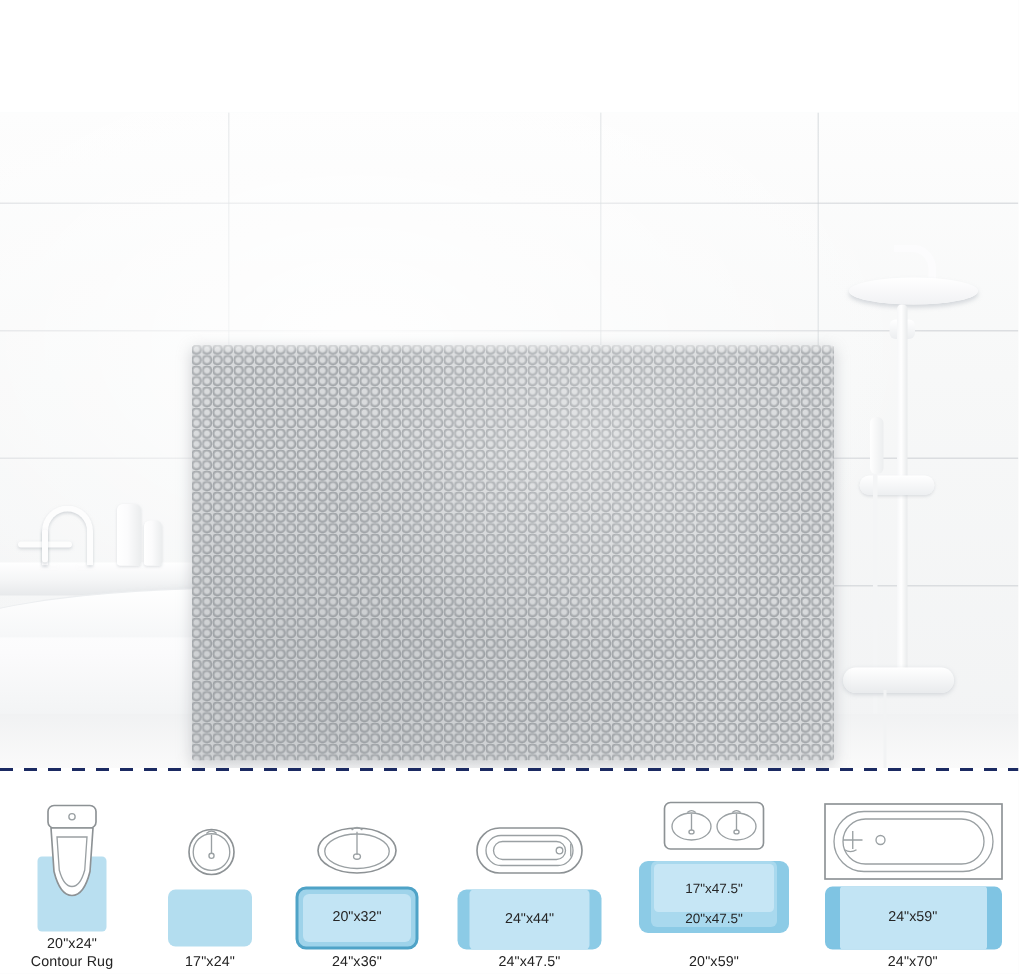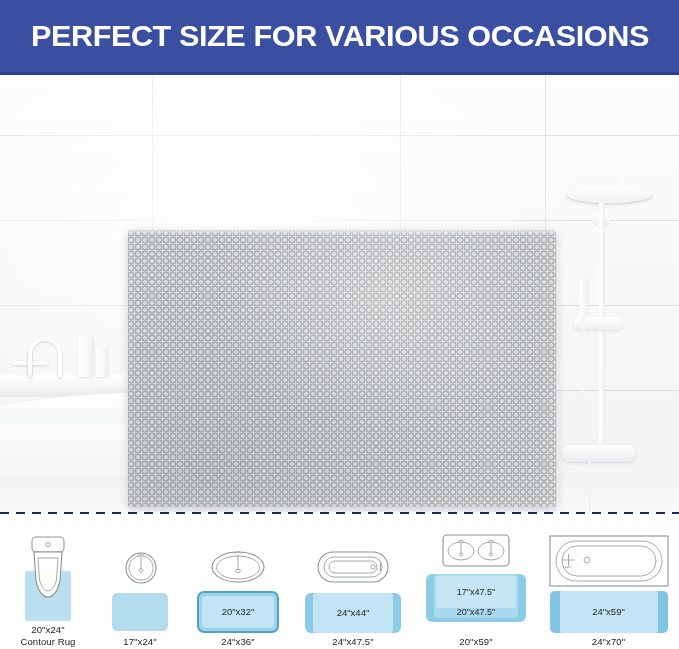--- a/index.html
+++ b/index.html
@@ -377,23 +377,20 @@
   }
   .i6-tub { position: absolute; left: 2px; top: 0; }
   .outline-thin { fill: none; stroke: #9aa0a3; stroke-width: 0.9; }
   .fixture-fill { fill: #ffffff; stroke: #8d9295; stroke-width: 1.1; }
 </style>
 </head>
 <body>
 
 <div class="page">
 
-  <div class="banner">
-    <div class="banner-title">PERFECT SIZE FOR VARIOUS OCCASIONS</div>
-  </div>
 
   <div class="hero">
     <div class="wall"></div>
 
     <div class="tile-line-h" style="top:60px"></div>
     <div class="tile-line-h" style="top:145px"></div>
     <div class="tile-line-h" style="top:230px"></div>
     <div class="tile-line-h" style="top:315px"></div>
     <div class="tile-line-v" style="left:152px"></div>
     <div class="tile-line-v" style="left:400px"></div>

